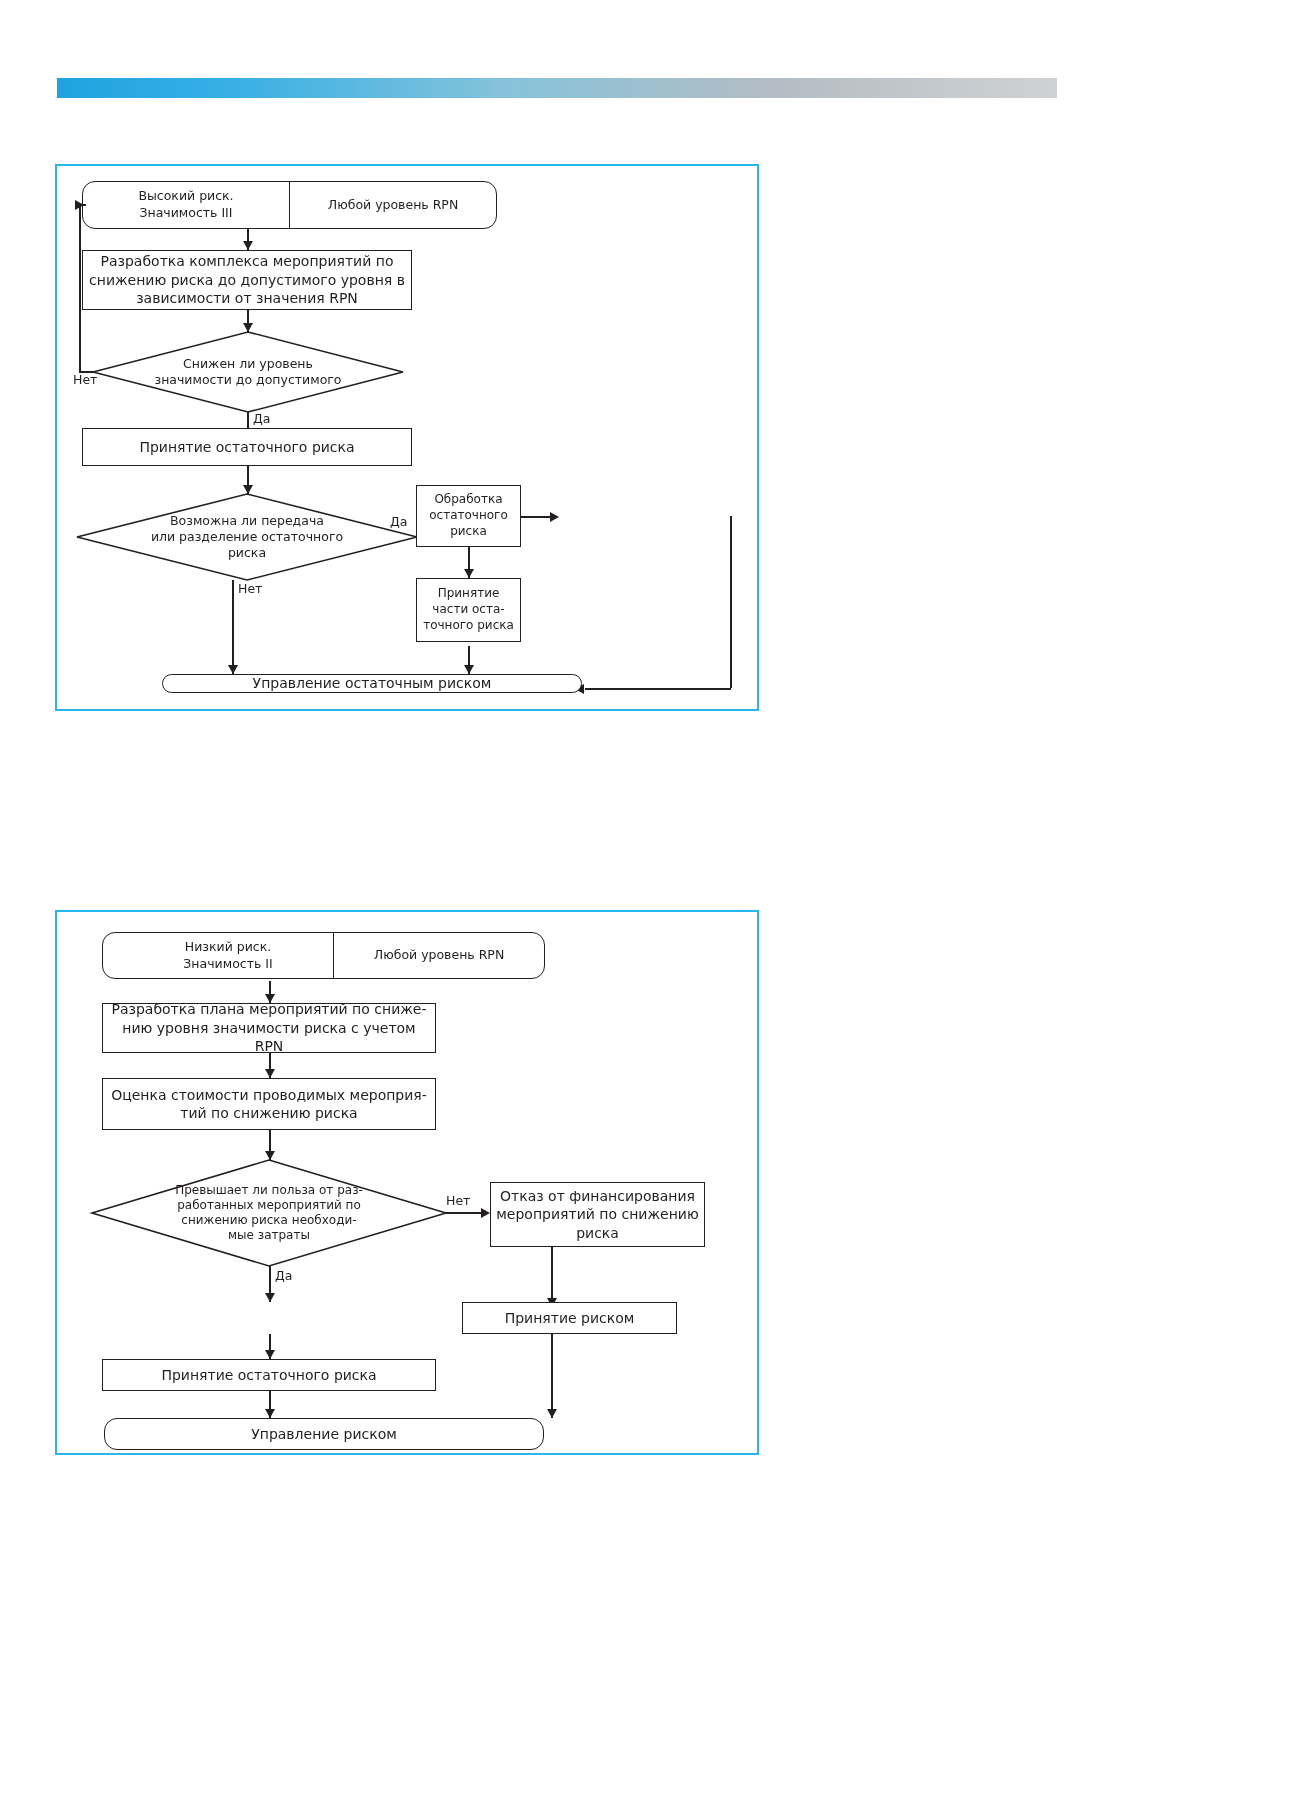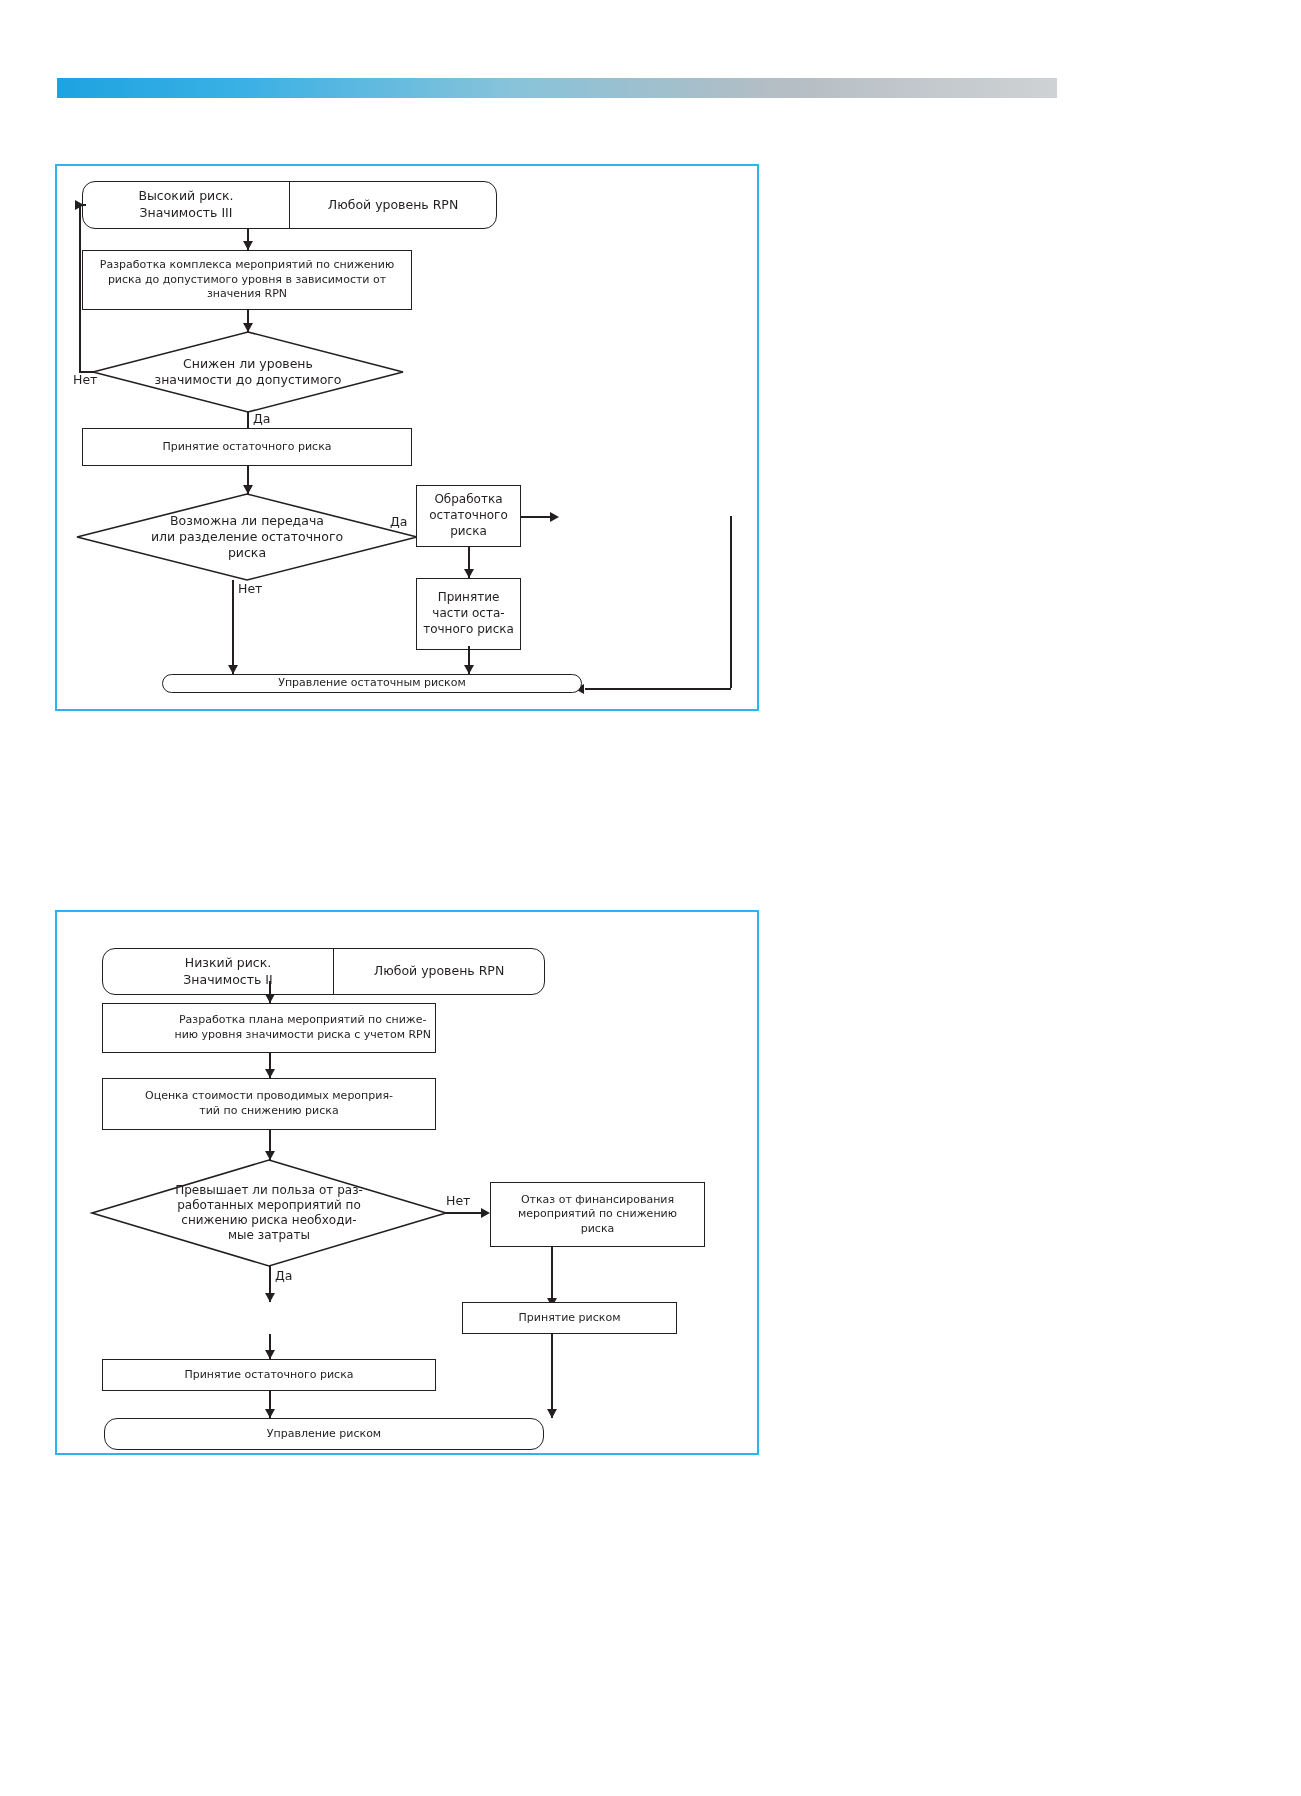--- a/index.html
+++ b/index.html
@@ -38,21 +38,21 @@
   
   .node {
     position: absolute;
     box-sizing: border-box;
     border: 1.6px solid #231f20;
     background: #ffffff;
     display: flex;
     align-items: center;
     justify-content: center;
     text-align: center;
-    font-size: 11px;
+    font-size: 14px;
     line-height: 1.32;
     padding: 2px 4px;
     color: #231f20;
   }
   .node.rounded { border-radius: 13px; }
   .node.small   { font-size: 12px; }
 
   
   .capsule {
     position: absolute;
@@ -196,41 +196,41 @@
     <span>Обработка<br>остаточного<br>риска</span>
   </div>
 
   <div class="conn h" style="left:464px; top:350px; width:36px;"></div>
   <div class="arrowhead right" style="left:493px; top:345.5px;"></div>
 
 
   <div class="conn v" style="left:411px; top:381px; height:31px;"></div>
   <div class="arrowhead down" style="left:406.5px; top:403px;"></div>
 
-  <div class="node small" style="left:359px; top:412px; width:105px; height:72px;">
+  <div class="node small" style="left:359px; top:412px; width:105px; height:64px;">
     <span>Принятие<br>части оста-<br>точного риска</span>
   </div>
 
   <div class="conn v" style="left:175px; top:414px; height:94px;"></div>
   <div class="arrowhead down" style="left:170.5px; top:499px;"></div>
   <div class="edge-label" style="left:181px; top:415px;">Нет</div>
 
   <div class="conn v" style="left:411px; top:480px; height:28px;"></div>
   <div class="arrowhead down" style="left:406.5px; top:499px;"></div>
 
   <div class="conn v" style="left:673px; top:350px; height:172px;"></div>
   <div class="conn h" style="left:528px; top:522px; width:146px;"></div>
   <div class="arrowhead left" style="left:518px; top:517.5px;"></div>
 
   <div class="node rounded" style="left:105px; top:508px; width:420px; height:19px;">Управление остаточным риском</div>
 </div>
 
 <div class="figure" id="figure-2">
 
-  <div class="capsule" style="left:45px; top:36px; width:443px; height:47px;padding-left:20px;">
+  <div class="capsule" style="left:45px; top:20px; width:443px; height:47px;padding-left:20px;">
     <div class="cell">
       <span>
         <span>Низкий риск.</span><br>
         <span>Значимость II</span>
       </span>
     </div>
     <div class="cell">Любой уровень RPN</div>
   </div>
 
   <div class="conn v" style="left:212px; top:69px; height:22px;"></div>

